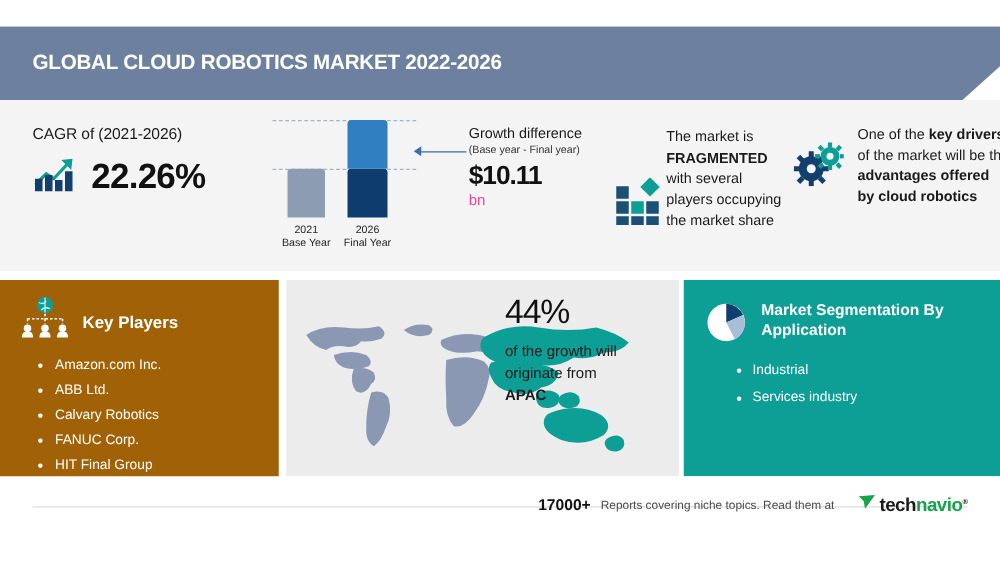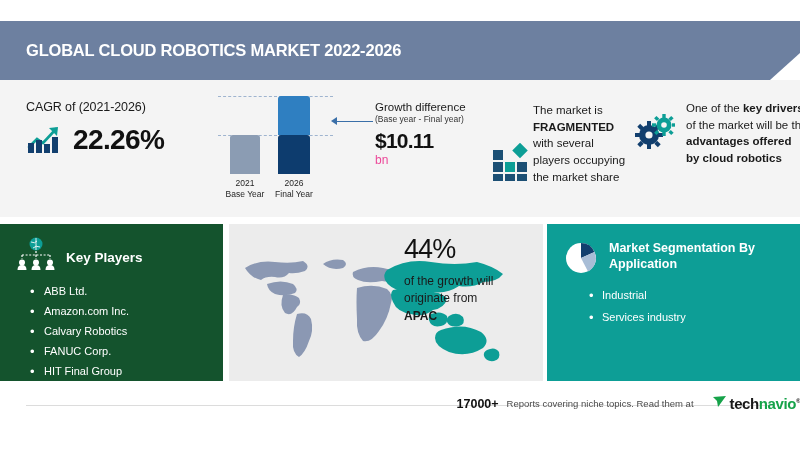--- a/index.html
+++ b/index.html
@@ -107,21 +107,21 @@
   }
   .drivers-text { font-size: 11.5px; color: #1a1a1a; line-height: 1.45; width: 128px; }
   .drivers-text b { font-weight: bold; }
 
   
   .mid-row { position: absolute; left: 0; top: 224px; width: 800px; height: 157px; }
 
   .players-panel {
     position: absolute; left: 0; top: 0;
     width: 223px; height: 176px;
-    background: #14532d;
+    background: #a16207;
   }
   .players-head {
     display: flex; align-items: center; gap: 10px;
     padding: 13px 0 0 16px;
   }
   .players-title { font-size: 13.5px; font-weight: bold; color: #ffffff; }
   .players-list { list-style: none; margin: 9px 0 0 30px; }
   .players-list li {
     font-size: 11px; color: #ffffff; line-height: 1.0;
     margin-bottom: 9px; position: relative; padding-left: 14px;
@@ -170,21 +170,21 @@
     width: 800px; height: 69px; background: #ffffff;
   }
   .footer-rule {
     position: absolute; left: 26px; top: 24px;
     width: 748px; height: 1px; background: #dcdcdc;
   }
   .footer-inner {
     position: absolute; left: 0; top: 13px;
     width: 800px;
     display: flex; align-items: center; justify-content: flex-end;
-    gap: 8px;
+    padding-right: 26px; gap: 8px;
   }
   .footer-count { font-size: 12.5px; font-weight: bold; color: #111111; }
   .footer-text { font-size: 9.5px; color: #4a4a4a; }
   .logo-wrap { display: flex; align-items: center; gap: 3px; margin-left: 10px; }
   .logo-text { font-size: 15px; font-weight: bold; letter-spacing: -0.4px; }
   .logo-tech { color: #1a1a1a; }
   .logo-navio { color: #16a34a; }
   .logo-reg { font-size: 6px; color: #1a1a1a; vertical-align: super; }
 </style>
 </head>
@@ -314,22 +314,22 @@
             <path d="M1.5 33 q0 -5 4.5 -5 q4.5 0 4.5 5 z" fill="#ffffff"></path>
             <circle cx="20" cy="25.5" r="3" fill="#ffffff"></circle>
             <path d="M15.5 33 q0 -5 4.5 -5 q4.5 0 4.5 5 z" fill="#ffffff"></path>
             <circle cx="34" cy="25.5" r="3" fill="#ffffff"></circle>
             <path d="M29.5 33 q0 -5 4.5 -5 q4.5 0 4.5 5 z" fill="#ffffff"></path>
           </svg>
         </span>
         <span class="players-title">Key Players</span>
       </div>
       <ul class="players-list">
+        <li>Amazon.com Inc.</li>
         <li>ABB Ltd.</li>
-        <li>Amazon.com Inc.</li>
         <li>Calvary Robotics</li>
         <li>FANUC Corp.</li>
         <li>HIT Final Group</li>
       </ul>
     </div>
 
     <div class="map-panel">
       <svg class="map-svg" width="290" height="118" viewBox="0 0 290 118">
         <g fill="#8b98b3">
           <path d="M10 22 q12 -8 30 -6 q16 2 28 -1 q8 5 2 10 q-9 3 -16 2 q-5 6 -14 4 q-9 -1 -14 3 q-10 -2 -16 -12z"></path>

